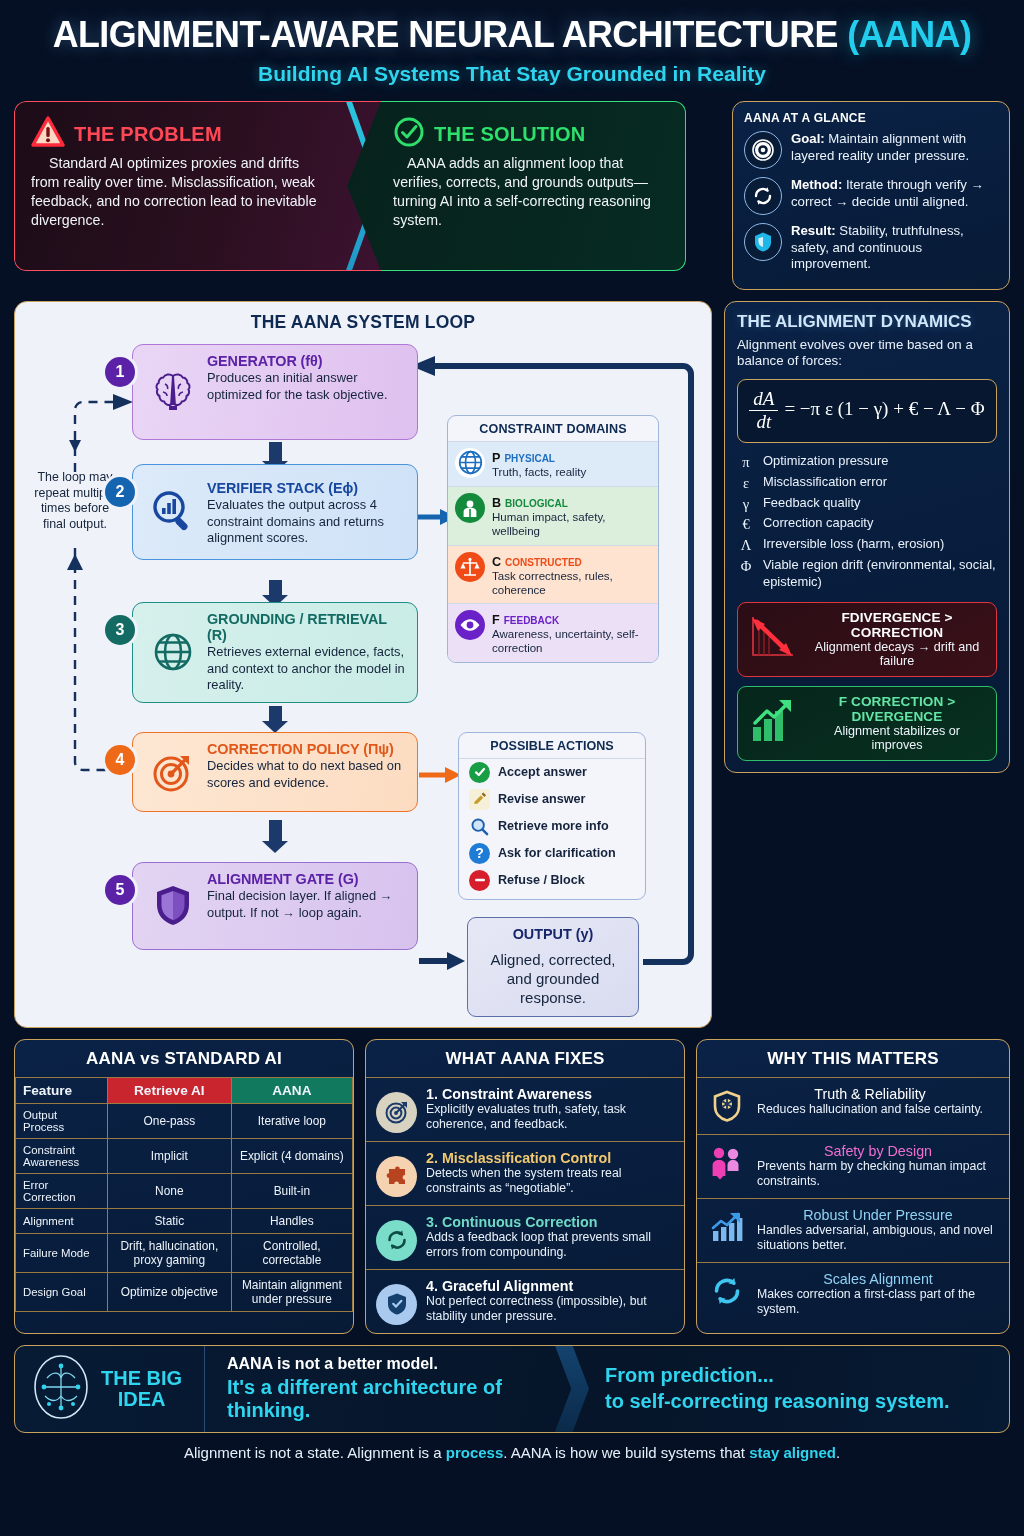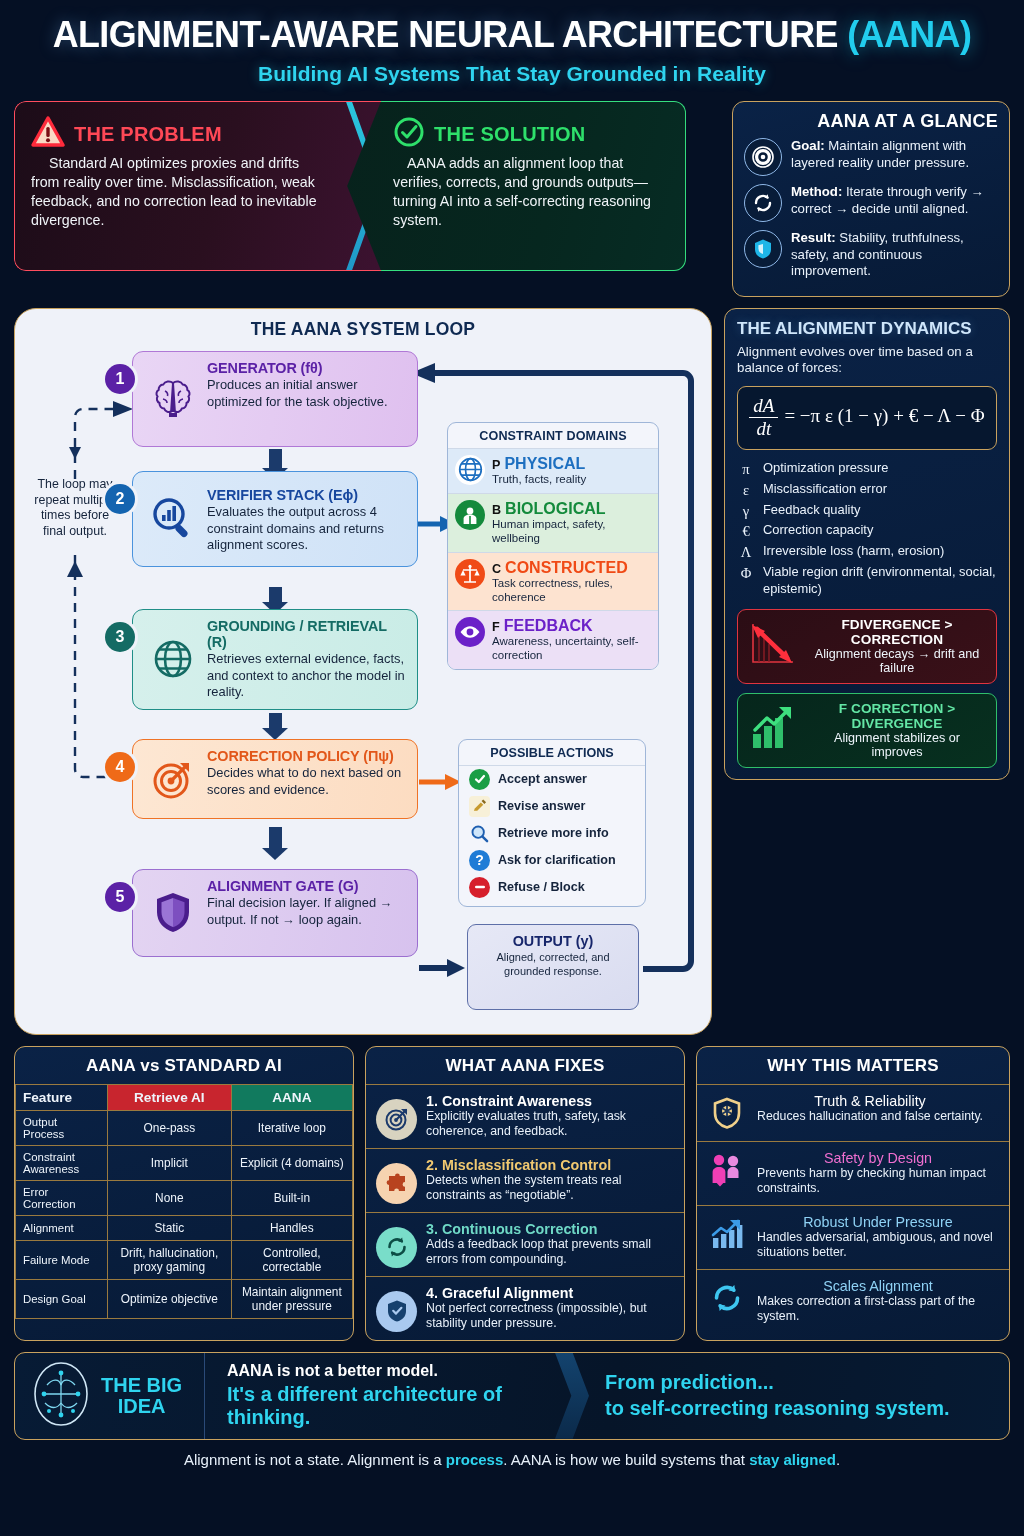--- a/index.html
+++ b/index.html
@@ -67,34 +67,34 @@
   .psHead .ttl { font-size:20px; font-weight:800; letter-spacing:.2px; }
   .prob .ttl { color:#ff4856; }
   .sol .ttl { color:#2ee06b; }
   .psBody { font-size:14.2px; line-height:1.33; color:#f0f4f8; text-indent:18px; }
   .sol .psBody { text-indent:14px; }
 
   .glance {
     flex:1; background:linear-gradient(165deg,#0a2246,#071a36);
     border:1.2px solid #c9a25e; border-radius:12px; padding:9px 11px 8px;
   }
-  .glance h3 { text-align:right; font-size:18px; font-weight:800; color:#fff; letter-spacing:.3px; margin-bottom:6px;}
+  .glance h3 { text-align:left; font-size:12px; font-weight:800; color:#fff; letter-spacing:.3px; margin-bottom:6px;}
   .grow { display:flex; gap:9px; margin-bottom:8px; align-items:flex-start; }
   .grow .txt { font-size:13.2px; line-height:1.26; color:#eaf2fb; }
   .grow .txt b { color:#ffffff; font-weight:800; }
   .cIcon {
     width:38px; height:38px; border-radius:50%; flex:0 0 38px;
     display:flex; align-items:center; justify-content:center;
     border:1.4px solid #8fb8e8; background:#081c38;
   }
 
   
   .midrow { display:flex; gap:12px; margin-top:11px; }
   .loopCard {
-    width:698px; height:727px; background:#eff2f9; border-radius:22px;
+    width:698px; height:727px; background:#eff2f9; border-radius:13px;
     border:1.4px solid #c9a25e; padding:10px 12px; position:relative;
   }
   .loopCard h3 { text-align:center; font-size:17.5px; font-weight:800; color:#0f2a52; letter-spacing:.2px; margin-bottom:6px;}
 
   .stage {
     position:absolute; left:117px; width:286px; border-radius:11px;
     padding:8px 11px 8px 74px; min-height:96px;
   }
   .stage .st { font-size:14.4px; font-weight:800; letter-spacing:-.1px; }
   .stage .sb { font-size:12.9px; line-height:1.29; color:#15243c; margin-top:1px;}
@@ -122,39 +122,39 @@
   .noteLoop{ position:absolute; left:14px; top:168px; width:92px; text-align:center; font-size:12.4px; line-height:1.26; color:#15243c;}
 
   .cdBox{
     position:absolute; left:432px; top:113px; width:212px;
     background:#f3f5fb; border:1.2px solid #9fb6d8; border-radius:9px; overflow:hidden;
   }
   .cdBox h4{ text-align:center; font-size:12.6px; font-weight:800; color:#0f2a52; padding:6px 0 5px; letter-spacing:.1px;}
   .cdRow{ display:flex; gap:7px; align-items:flex-start; padding:6px 7px; border-top:1px solid #cfd9e8;}
   .cdRow .dot{ width:30px;height:30px;border-radius:50%; flex:0 0 30px; display:flex;align-items:center;justify-content:center; }
   .cdRow .k{ font-size:12.6px; font-weight:800; color:#111; margin-right:4px;}
-  .cdRow .nm{ font-size:16px; font-weight:800;}
+  .cdRow .nm{ font-size:10px; font-weight:800;}
   .cdRow .ds{ font-size:11.5px; color:#15243c; line-height:1.21;}
 
   .paBox{
     position:absolute; left:443px; top:430px; width:188px;
     background:#f3f5fb; border:1.2px solid #9fb6d8; border-radius:9px; padding-bottom:5px;
   }
   .paBox h4{ text-align:center; font-size:12.6px; font-weight:800; color:#0f2a52; padding:6px 0 5px; border-bottom:1px solid #cfd9e8;}
   .paRow{ display:flex; align-items:center; gap:8px; padding:3px 10px; }
   .paRow .lab{ font-size:12.6px; color:#15243c; font-weight:600;}
   .paIc{ width:21px;height:21px;border-radius:50%; flex:0 0 21px; display:flex;align-items:center;justify-content:center; }
 
   .outBox{
     position:absolute; left:452px; top:615px; width:172px; min-height:86px;
     background:linear-gradient(150deg,#e6e8f6,#d9dcf0); border:1.3px solid #5d6fa8;
     border-radius:9px; text-align:center; padding:8px 8px;
   }
   .outBox .ot{ font-size:14.4px; font-weight:800; color:#17266b;}
-  .outBox .ob{ font-size:11px; line-height:1.26; color:#15243c; margin-top:2px;}
+  .outBox .ob{ font-size:15px; line-height:1.26; color:#15243c; margin-top:9px;}
 
   
   .rcol { flex:1; display:flex; flex-direction:column; gap:11px; }
   .dyn {
     background:linear-gradient(165deg,#0a2246,#071a36); border:1.2px solid #c9a25e;
     border-radius:12px; padding:10px 12px 11px;
   }
   .dyn h3{ font-size:17px; font-weight:800; color:#cfe6fb; margin-bottom:5px; text-shadow:0 0 10px rgba(120,190,255,.3);}
   .dyn .lead{ font-size:13.3px; line-height:1.25; color:#e9f1fa; }
   .eq{

